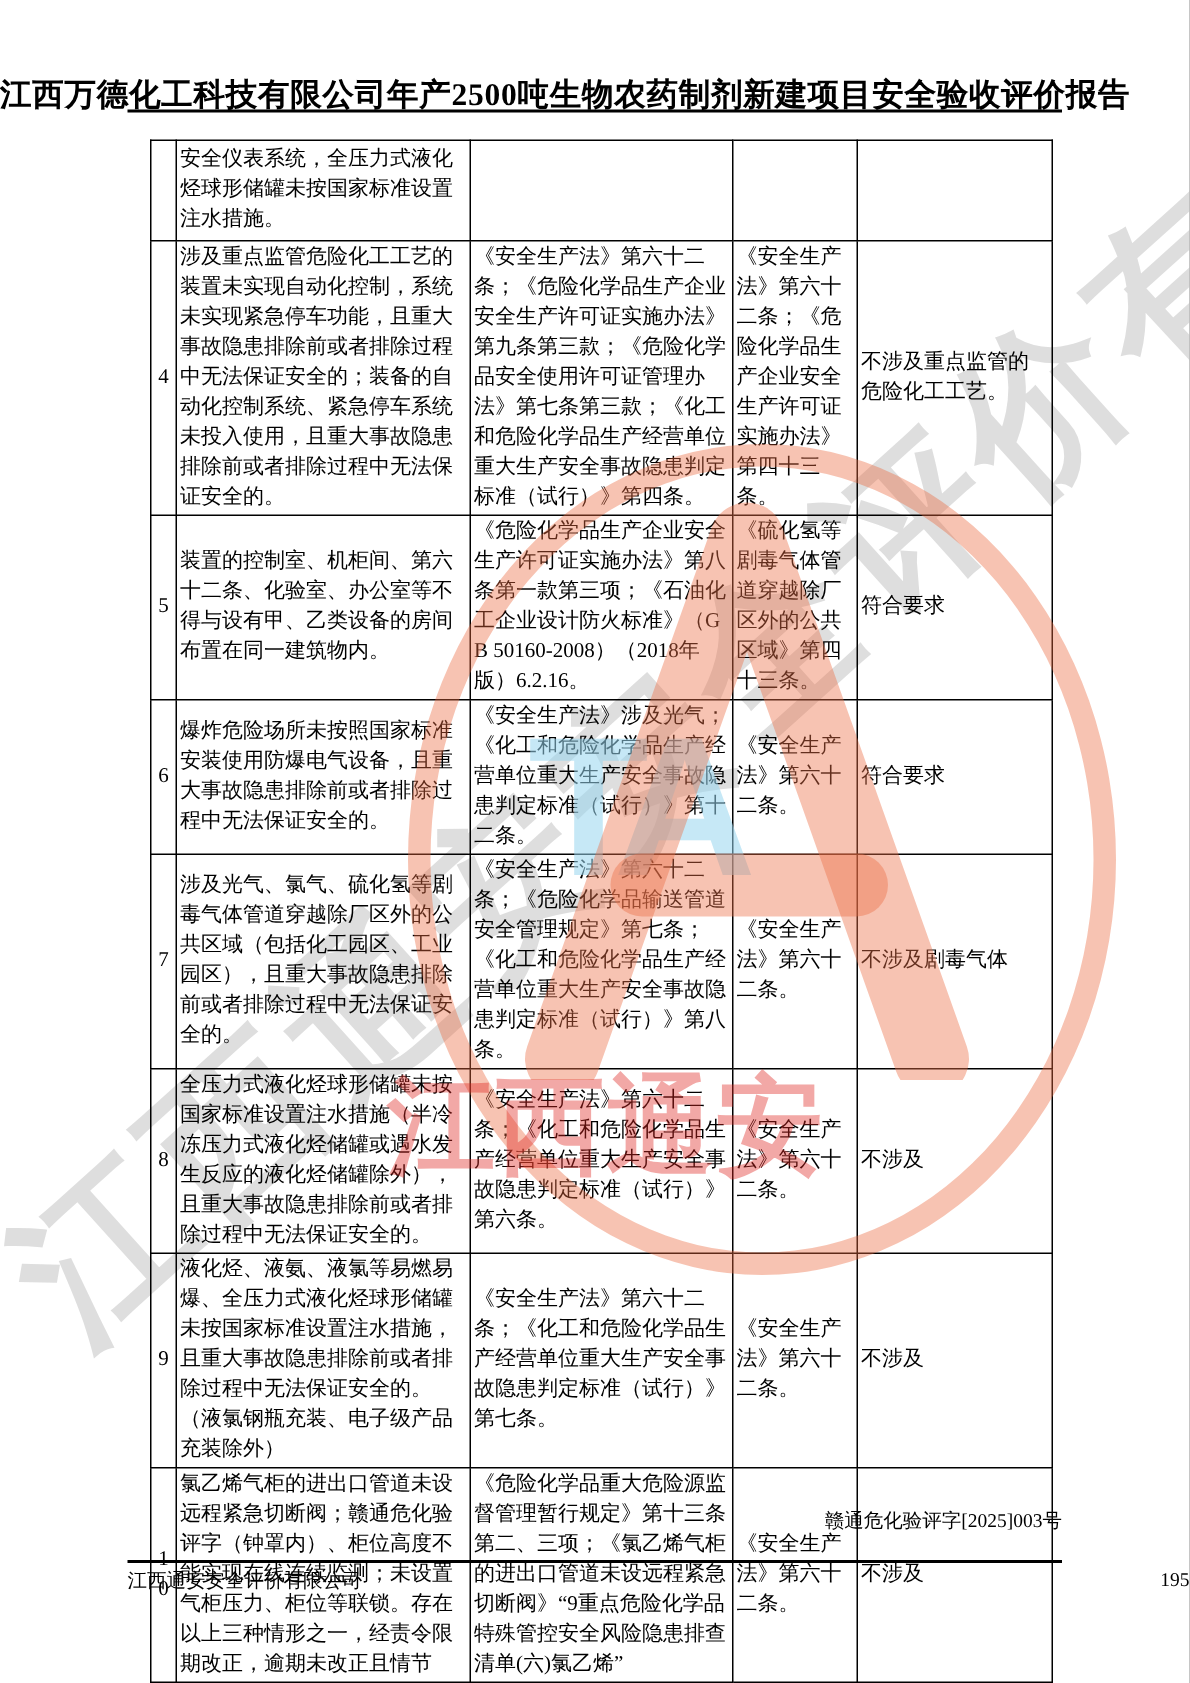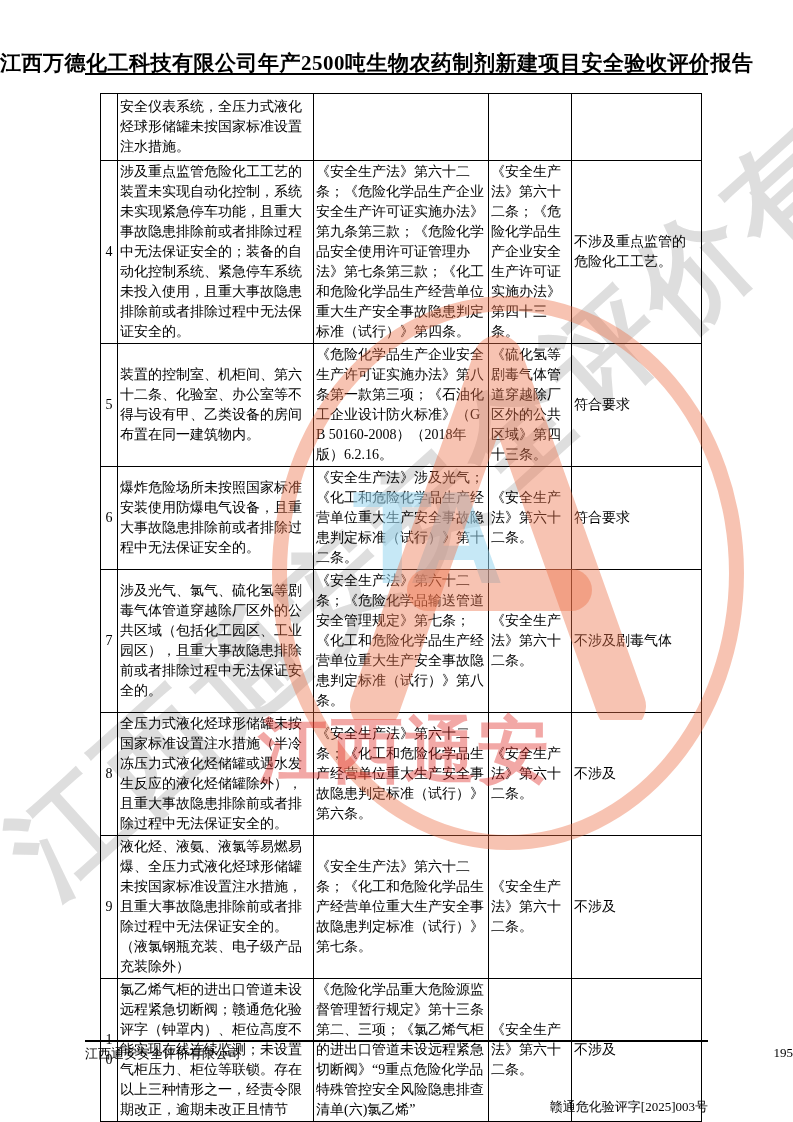--- a/index.html
+++ b/index.html
@@ -24,21 +24,21 @@
     border:1px solid #000; padding:1px 2px;
     vertical-align:middle; word-break:break-all;
   }
   td.num {text-align:center; padding:0;}
   tr.r0{height:67px} tr.r1{height:180px} tr.r2{height:110px} tr.r3{height:93px}
   tr.r4{height:115px} tr.r5{height:115px} tr.r6{height:120px} tr.r7{height:142px}
   
   .footer-rule {position:absolute; top:1040px; left:85px; width:623px; border-top:2px solid #000;}
   .footer-left  {position:absolute; top:1045px; left:85px;  font-size:13px;}
   .footer-center{position:absolute; top:1045px; left:0; width:100%; text-align:right; font-size:13px;}
-  .footer-right {position:absolute; top:1098px; right:85px; font-size:13px;text-align:center;}
+  .footer-right {position:absolute; top:1005px; right:85px; font-size:13px;text-align:center;}
   
   .wm {position:absolute; pointer-events:none;}
   .wm-diag {
     left:28px; top:795px; z-index:0;
     transform:rotate(-42deg); transform-origin:0 50%;
     font-size:112px; letter-spacing:8px; white-space:nowrap;
     color:rgba(135,135,135,0.28); font-weight:bold;
   }
   .wm-circle {
     left:272px; top:296px; width:442px; height:524px; z-index:3;

